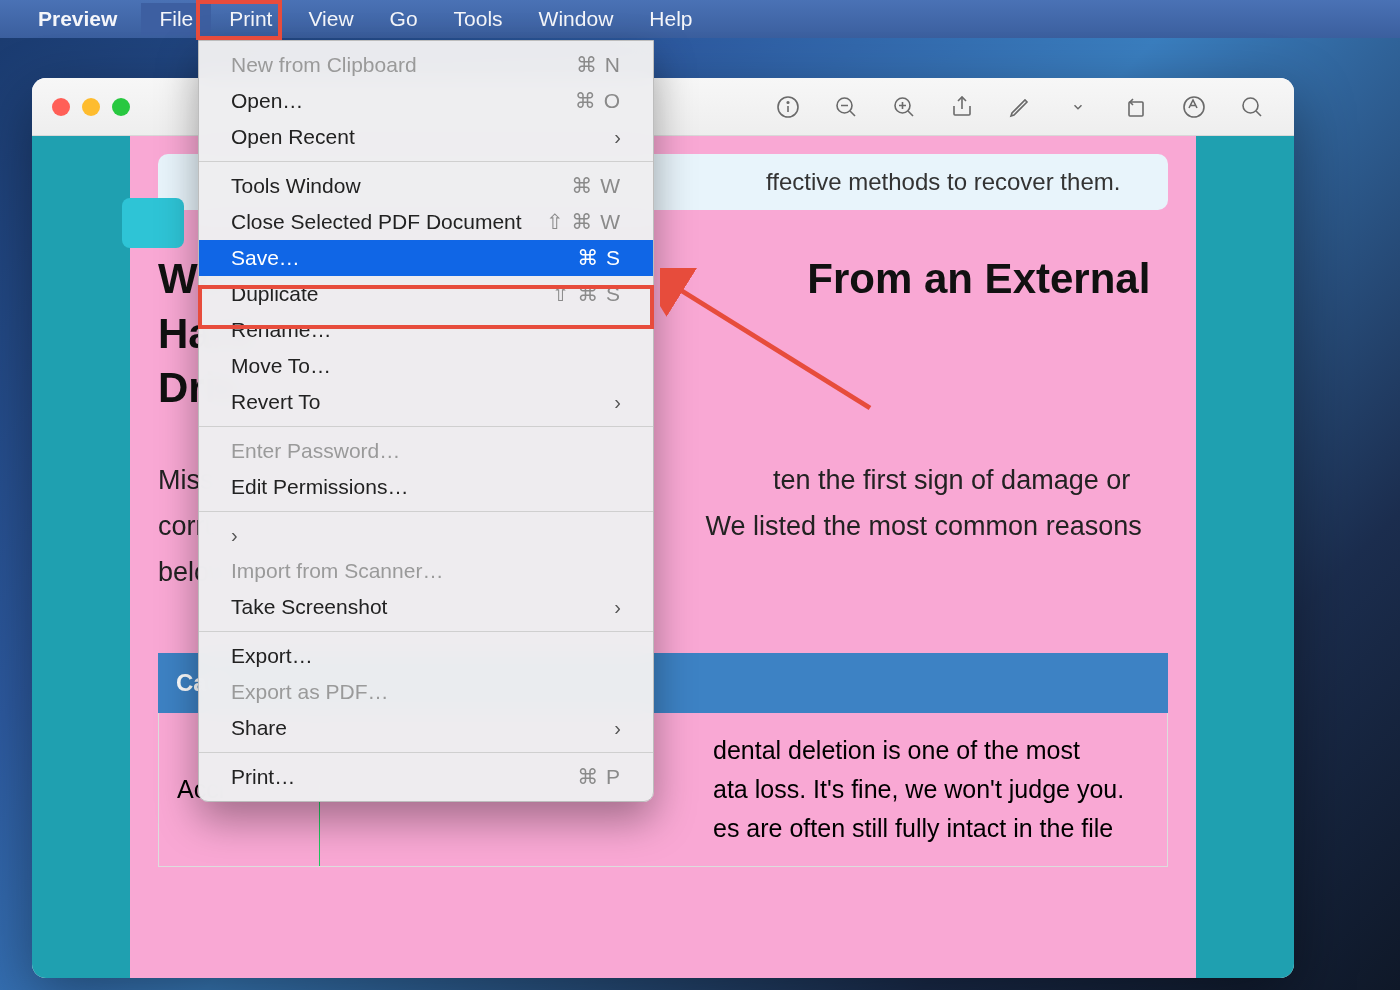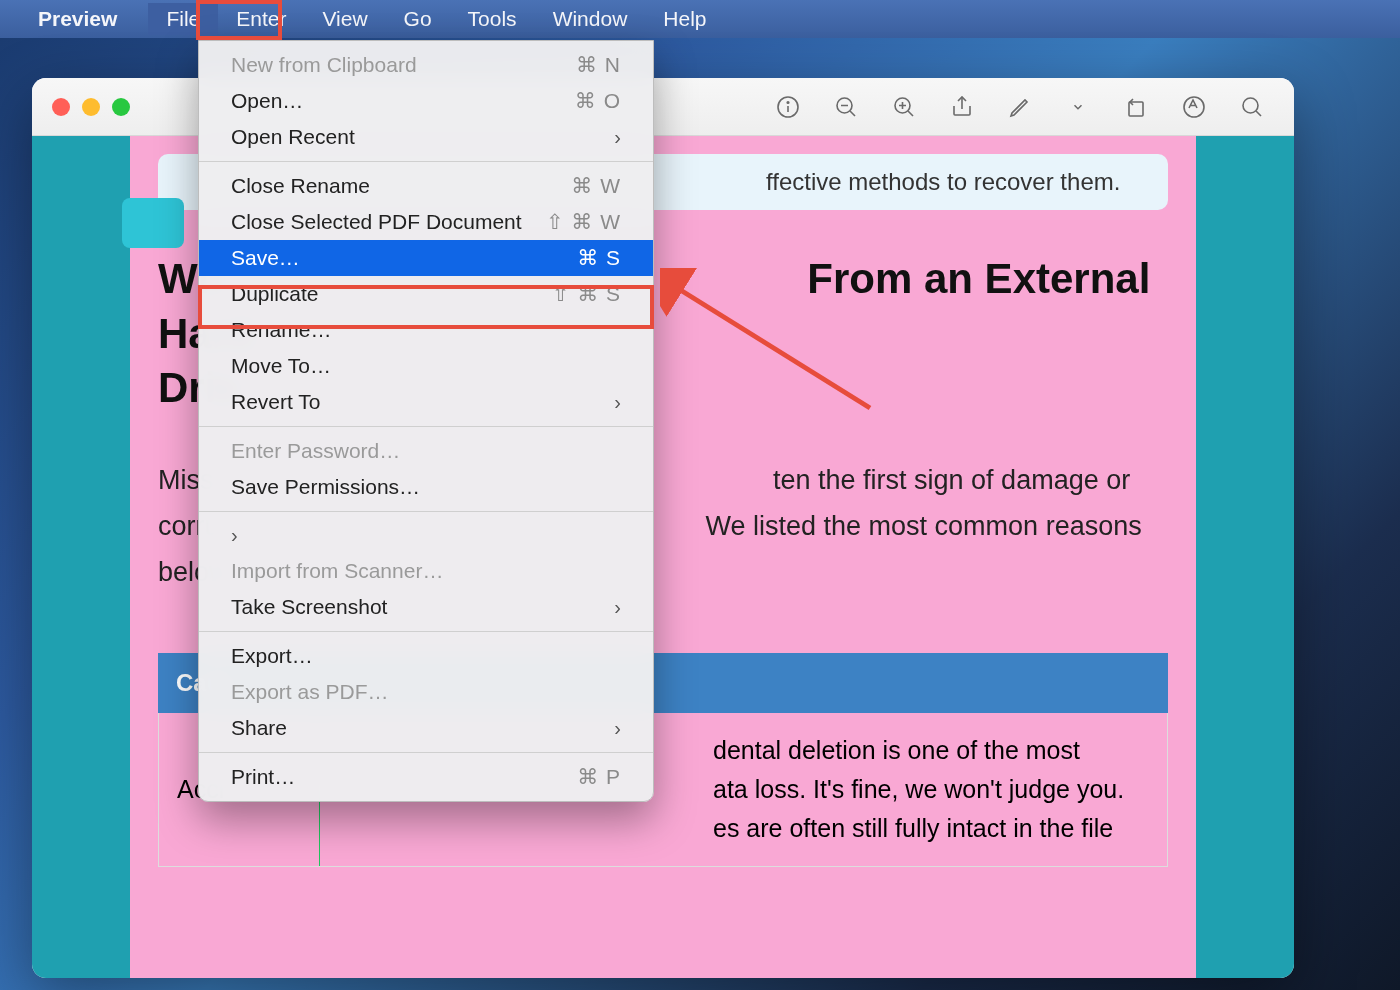--- a/index.html
+++ b/index.html
@@ -18,21 +18,21 @@
     background: linear-gradient(180deg, #4a72b5 0%, #3b5f9e 100%);
     display: flex;
     align-items: center;
     padding: 0 20px;
     gap: 0;
     color: #f5f6fa;
     font-size: 21px;
     font-weight: 500;
   }
   .apple-logo { font-size: 22px; color: #fff; margin-right: 18px; }
-  .menubar-app { font-weight: 700; margin-right: 31px; }
+  .menubar-app { font-weight: 700; margin-right: 24px; }
   .menubar-item { padding: 4px 18px; cursor: default; }
   .menubar-item.active {
     background: #3d5fa1;
   }
   .file-highlight {
     border: 4px solid #e74c3c;
     position: absolute;
     left: 196px;
     top: 0px;
     width: 86px;
@@ -189,21 +189,21 @@
     pointer-events:none;
   }
 </style>
 </head>
 <body>
 
 <div class="menubar">
   <span class="apple-logo"></span>
   <span class="menubar-app">Preview</span>
   <span class="menubar-item active">File</span>
-  <span class="menubar-item">Enter</span>
+  <span class="menubar-item">Print</span>
   <span class="menubar-item">View</span>
   <span class="menubar-item">Go</span>
   <span class="menubar-item">Tools</span>
   <span class="menubar-item">Window</span>
   <span class="menubar-item">Help</span>
 </div>
 <div class="file-highlight"></div>
 
 <div class="window">
   <div class="titlebar">
@@ -313,21 +313,21 @@
   <div class="dd-item">
       <span>Open…</span>
       <span class="dd-shortcut">⌘ O</span>
     </div>
   <div class="dd-item">
       <span>Open Recent</span>
       <span class="dd-arrow">›</span>
     </div>
   <div class="dd-sep"></div>
   <div class="dd-item">
-      <span>Close Rename</span>
+      <span>Tools Window</span>
       <span class="dd-shortcut">⌘ W</span>
     </div>
   <div class="dd-item">
       <span>Close Selected PDF Document</span>
       <span class="dd-shortcut">⇧ ⌘ W</span>
     </div>
   <div class="dd-item selected">
       <span>Save…</span>
       <span class="dd-shortcut">⌘ S</span>
     </div>
@@ -343,21 +343,21 @@
     </div>
   <div class="dd-item">
       <span>Revert To</span>
       <span class="dd-arrow">›</span>
     </div>
   <div class="dd-sep"></div>
   <div class="dd-item disabled">
       <span>Enter Password…</span>
     </div>
   <div class="dd-item">
-      <span>Save Permissions…</span>
+      <span>Edit Permissions…</span>
     </div>
   <div class="dd-sep"></div>
   <div class="dd-item">
       <span class="dd-arrow">›</span>
     </div>
   <div class="dd-item disabled">
       <span>Import from Scanner…</span>
     </div>
   <div class="dd-item">
       <span>Take Screenshot</span>

